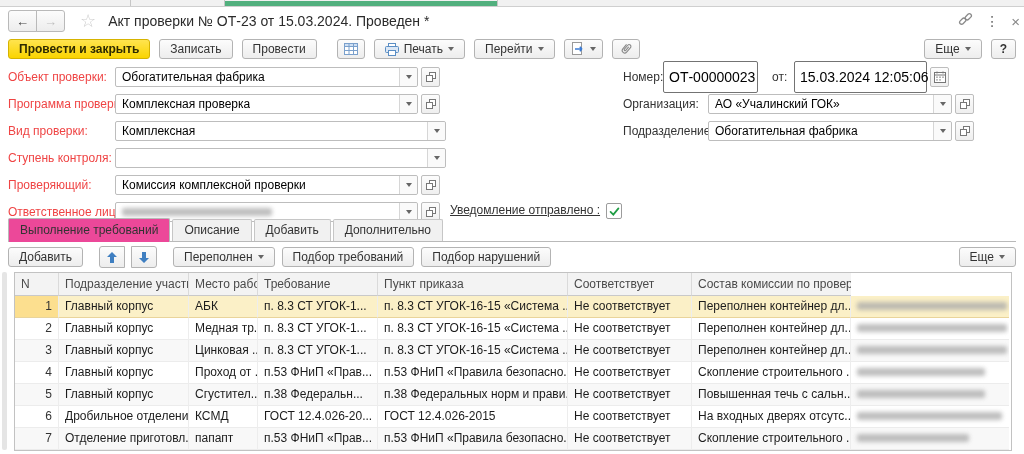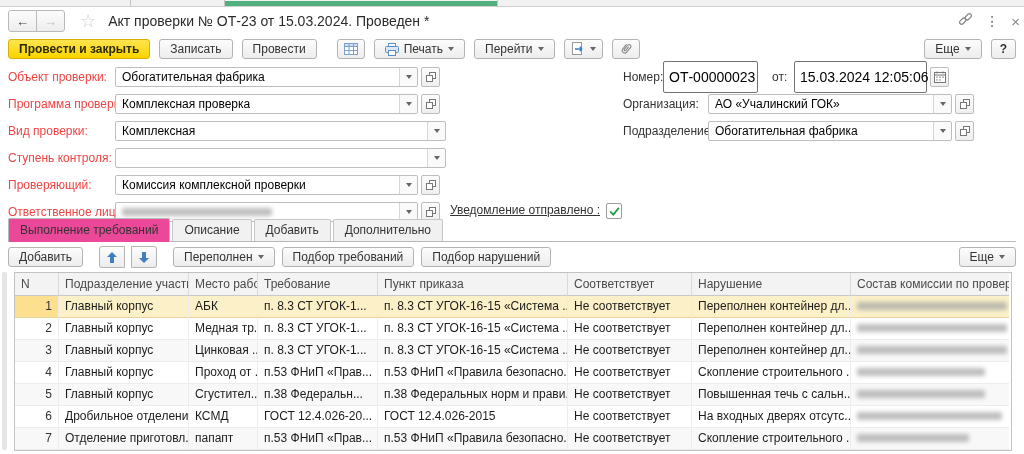--- a/index.html
+++ b/index.html
@@ -343,21 +343,20 @@
 <div class="left-strip"></div>
 
 <div class="grid">
   <div class="ghead">
       <div class="hcell">N</div>
       <div class="hcell">Подразделение участка</div>
       <div class="hcell">Место работ</div>
       <div class="hcell">Требование</div>
       <div class="hcell">Пункт приказа</div>
       <div class="hcell">Соответствует</div>
-      <div class="hcell">Нарушение</div>
       <div class="hcell">Состав комиссии по проверке</div>
     </div>
   <div>
       <div class="grow sel">
         <div class="cell num">1</div>
         <div class="cell">Главный корпус</div>
         <div class="cell">АБК</div>
         <div class="cell">п. 8.3 СТ УГОК-1...</div>
         <div class="cell">п. 8.3 СТ УГОК-16-15 «Система ...</div>
         <div class="cell">Не соответствует</div>

